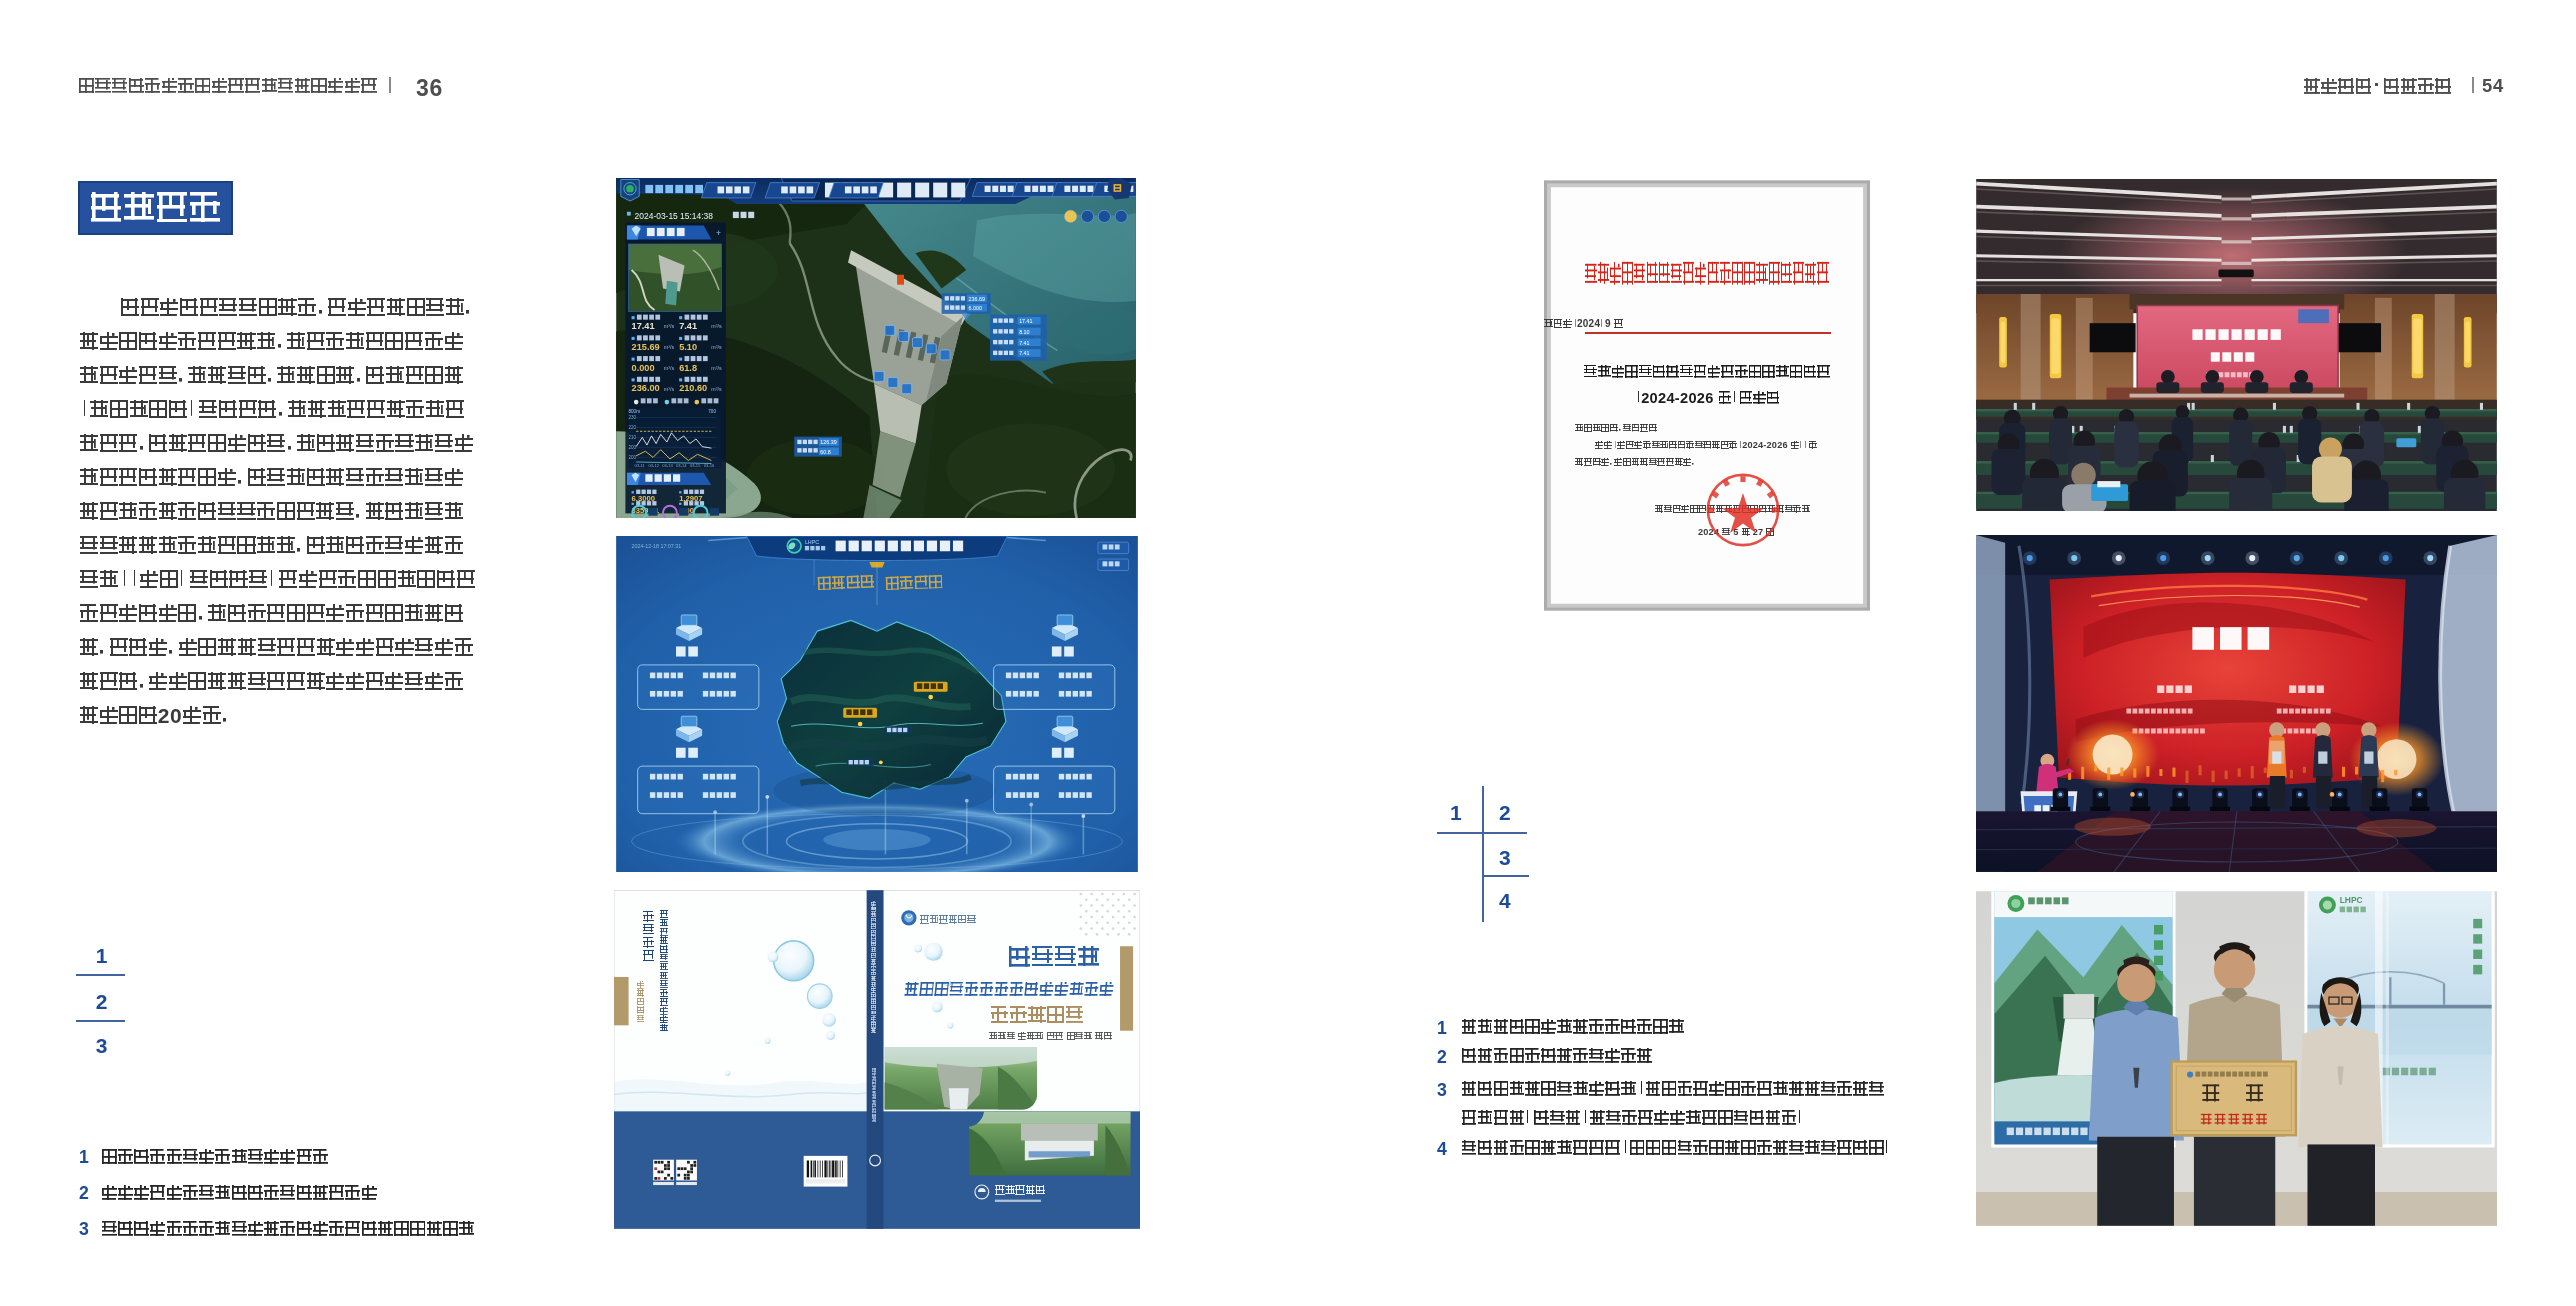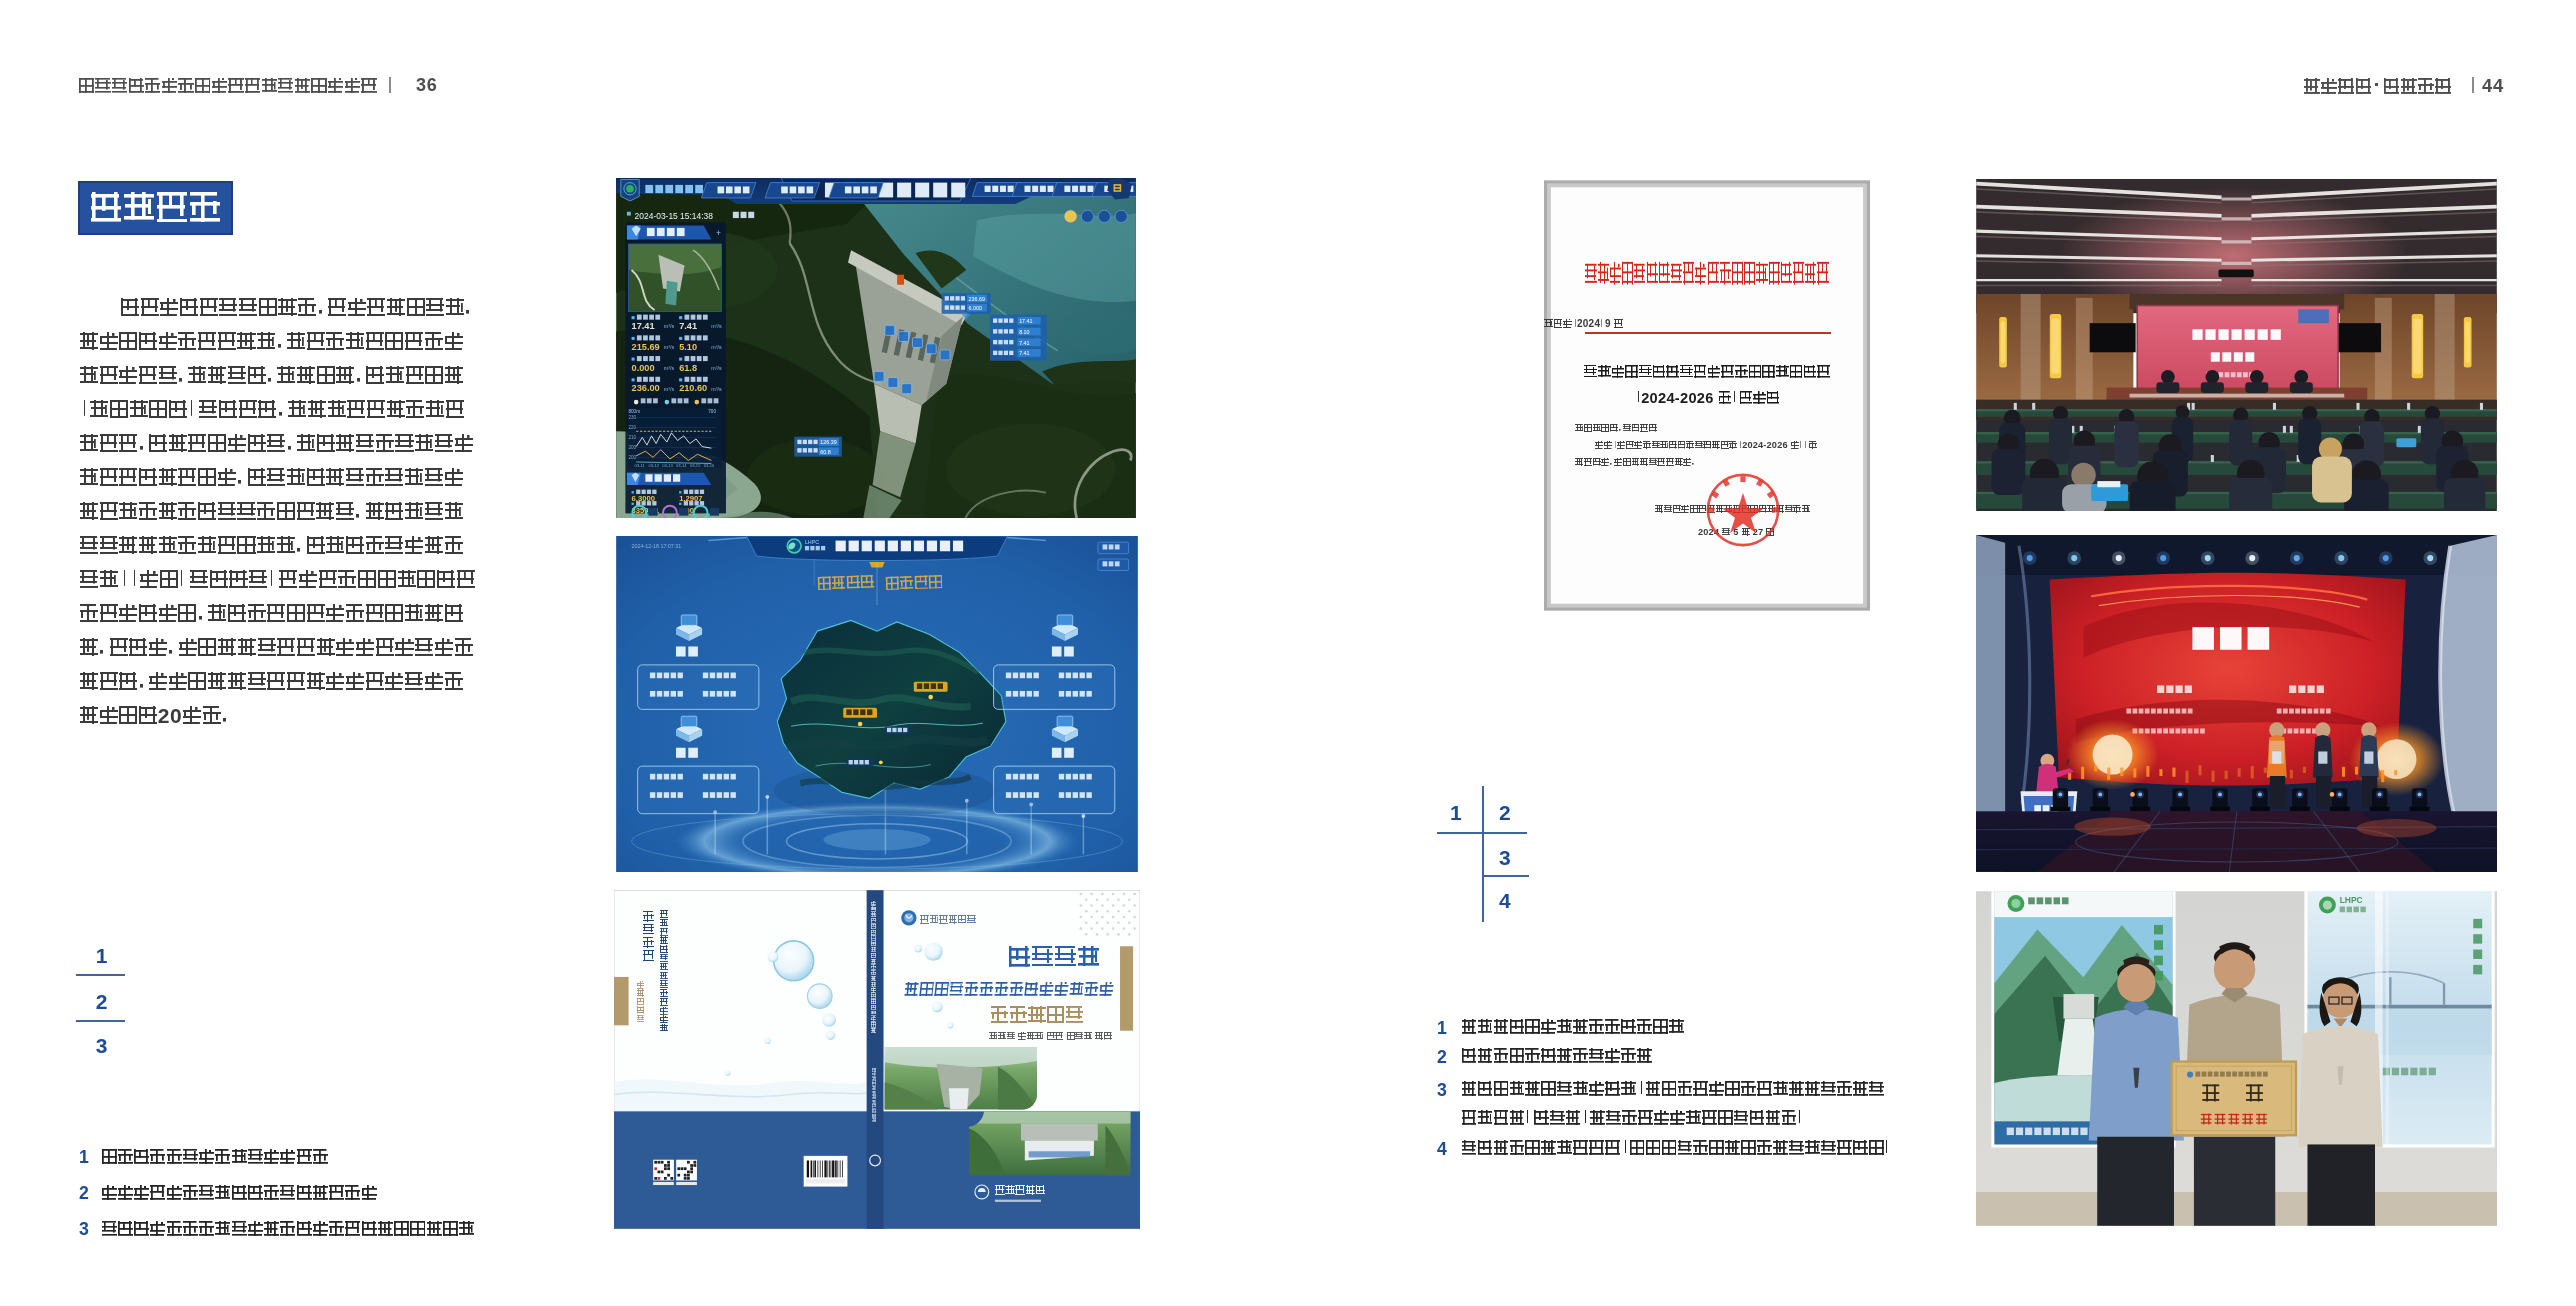--- a/index.html
+++ b/index.html
@@ -16,21 +16,21 @@
 .k5{background-image:linear-gradient(currentColor,currentColor),linear-gradient(currentColor,currentColor),linear-gradient(currentColor,currentColor),linear-gradient(currentColor,currentColor),linear-gradient(currentColor,currentColor),linear-gradient(currentColor,currentColor);background-position:0 8%,10% 46%,0 90%,26% 0,68% 12%,90% 50%;background-size:100% 12%,80% 12%,100% 12%,12% 92%,12% 88%,10% 50%}
 .k6{background-image:linear-gradient(currentColor,currentColor),linear-gradient(currentColor,currentColor),linear-gradient(currentColor,currentColor),linear-gradient(currentColor,currentColor),linear-gradient(currentColor,currentColor),linear-gradient(currentColor,currentColor);background-position:0 2%,0 34%,0 64%,0 96%,14% 2%,82% 34%;background-size:96% 11%,100% 11%,94% 11%,100% 11%,11% 64%,11% 64%}
 .k7{background-image:linear-gradient(currentColor,currentColor),linear-gradient(currentColor,currentColor),linear-gradient(currentColor,currentColor),linear-gradient(currentColor,currentColor),linear-gradient(currentColor,currentColor),linear-gradient(currentColor,currentColor);background-position:44% 0,0 40%,0 0,0 98%,86% 56%,8% 62%;background-size:12% 100%,100% 12%,90% 12%,100% 12%,12% 44%,12% 40%}
 .pl{width:.4em!important;background-image:linear-gradient(currentColor,currentColor);background-position:12% 78%;background-size:38% 20%}
 .pm{width:.5em!important;background-image:linear-gradient(currentColor,currentColor);background-position:30% 40%;background-size:36% 20%}
 .po{width:.42em!important;background-image:linear-gradient(currentColor,currentColor);background-position:60% 6%;background-size:15% 88%}
 .pc{width:.42em!important;background-image:linear-gradient(currentColor,currentColor);background-position:25% 6%;background-size:15% 88%}
 </style></head><body>
 <div class="abs zh" style="left:78px;top:76px;font-size:17.7px;color:#4e4e4e"><b class="k2"></b><b class="k6"></b><b class="k6"></b><b class="k4"></b><b class="k7"></b><b class="k3"></b><b class="k7"></b><b class="k2"></b><b class="k3"></b><b class="k0"></b><b class="k0"></b><b class="k5"></b><b class="k6"></b><b class="k1"></b><b class="k2"></b><b class="k3"></b><b class="k3"></b><b class="k0"></b></div>
 <div class="abs" style="left:389px;top:77px;width:2.3px;height:16px;background:#8a8a8a"></div>
-<div class="abs" style="left:416px;top:75px;font-size:18px;font-weight:bold;color:#4e4e4e;letter-spacing:0.8px">36</div>
+<div class="abs" style="left:416px;top:75px;font-size:23px;font-weight:bold;color:#4e4e4e;letter-spacing:0.8px">36</div>
 
 <div class="abs" style="left:78px;top:181px;width:155px;height:54px;background:#26519f;border:2.3px solid #1c3f7e;display:flex;align-items:center;justify-content:center">
     <span class="zh" style="font-size:35px;color:#fff"><b class="k4"></b><b class="k5"></b><b class="k0"></b><b class="k7"></b></span>
   </div>
 
 <div class="abs zh" style="left:79px;top:296px;width:404px;font-size:21px;color:#3b3b3b">
     <div style="height:34px;padding-left:41px"><b class="k4"></b><b class="k0"></b><b class="k3"></b><b class="k4"></b><b class="k0"></b><b class="k6"></b><b class="k6"></b><b class="k2"></b><b class="k1"></b><b class="k7"></b><b class="pl"></b><b class="k0"></b><b class="k3"></b><b class="k0"></b><b class="k1"></b><b class="k2"></b><b class="k6"></b><b class="k5"></b><b class="pl"></b></div>
     <div style="height:34px;padding-left:0px"><b class="k1"></b><b class="k3"></b><b class="k2"></b><b class="k4"></b><b class="k3"></b><b class="k7"></b><b class="k0"></b><b class="k0"></b><b class="k1"></b><b class="k5"></b><b class="pl"></b><b class="k5"></b><b class="k0"></b><b class="k7"></b><b class="k5"></b><b class="k0"></b><b class="k2"></b><b class="k0"></b><b class="k7"></b><b class="k3"></b></div>
     <div style="height:34px;padding-left:0px"><b class="k5"></b><b class="k0"></b><b class="k3"></b><b class="k0"></b><b class="k6"></b><b class="pl"></b><b class="k5"></b><b class="k1"></b><b class="k6"></b><b class="k4"></b><b class="pl"></b><b class="k5"></b><b class="k1"></b><b class="k2"></b><b class="k1"></b><b class="pl"></b><b class="k4"></b><b class="k5"></b><b class="k0"></b><b class="k2"></b><b class="k1"></b></div>
     <div style="height:34px;padding-left:0px"><b class="po"></b><b class="k5"></b><b class="k2"></b><b class="k5"></b><b class="k2"></b><b class="k4"></b><b class="pc"></b><b class="k6"></b><b class="k4"></b><b class="k0"></b><b class="k4"></b><b class="pl"></b><b class="k5"></b><b class="k1"></b><b class="k5"></b><b class="k0"></b><b class="k0"></b><b class="k1"></b><b class="k7"></b><b class="k5"></b><b class="k0"></b></div>
@@ -840,21 +840,21 @@
   </div>
 <div class="abs zh" style="left:1008px;top:944px;font-size:24.6px;color:#2b5fa8"><b class="k4"></b><b class="k6"></b><b class="k6"></b><b class="k5"></b></div>
 <div class="abs zh" style="left:904px;top:981px;font-size:16px;color:#2b5fa8;transform:skewX(-6deg)"><b class="k1"></b><b class="k2"></b><b class="k2"></b><b class="k6"></b><b class="k7"></b><b class="k7"></b><b class="k7"></b><b class="k7"></b><b class="k4"></b><b class="k3"></b><b class="k3"></b><b class="k5"></b><b class="k7"></b><b class="k3"></b></div>
 <div class="abs zh" style="left:990px;top:1004px;font-size:20px;color:#ab8d5f"><b class="k7"></b><b class="k7"></b><b class="k1"></b><b class="k2"></b><b class="k6"></b></div>
 <div class="abs zh" style="left:989px;top:1031px;font-size:9.2px;color:#555"><b class="k5"></b><b class="k5"></b><b class="k6"></b><i> </i><b class="k3"></b><b class="k1"></b><b class="k5"></b><i> </i><b class="k0"></b><b class="k0"></b><i> </i><b class="k2"></b><b class="k6"></b><b class="k5"></b><i> </i><b class="k1"></b><b class="k4"></b></div>
 <div class="abs zh" style="left:920px;top:914px;font-size:10px;color:#5f7f9f"><b class="k0"></b><b class="k5"></b><b class="k0"></b><b class="k1"></b><b class="k4"></b><b class="k6"></b></div>
 <div class="abs zh" style="left:995px;top:1184px;font-size:10.7px;color:#eef2f8"><b class="k0"></b><b class="k5"></b><b class="k0"></b><b class="k1"></b><b class="k4"></b></div>
 
 <div class="abs zh" style="left:2303px;top:76px;font-size:18.4px;color:#4e4e4e"><b class="k1"></b><b class="k3"></b><b class="k4"></b><b class="k4"></b><b class="pm"></b><b class="k4"></b><b class="k1"></b><b class="k7"></b><b class="k4"></b></div>
 <div class="abs" style="left:2472px;top:77px;width:2.3px;height:16px;background:#8a8a8a"></div>
-<div class="abs" style="left:2482px;top:75px;font-size:18.4px;font-weight:bold;color:#4e4e4e;letter-spacing:0.8px">44</div>
+<div class="abs" style="left:2482px;top:75px;font-size:18.4px;font-weight:bold;color:#4e4e4e;letter-spacing:0.8px">54</div>
 
 <svg class="abs" style="left:1544px;top:180px" width="326" height="431" viewBox="0 0 425 561">
     <rect x="0" y="0" width="425" height="561" fill="#ababab"></rect>
     <rect x="4" y="4" width="417" height="553" fill="#c9c9c9"></rect>
     <rect x="9" y="9" width="407" height="543" fill="#fdfdfd"></rect>
   </svg>
 <div class="abs zh" style="left:1544px;top:260px;width:326px;text-align:center;font-size:13px;color:#d8231a;transform:scaleY(1.9);transform-origin:50% 0"><b class="k6"></b><b class="k5"></b><b class="k3"></b><b class="k2"></b><b class="k6"></b><b class="k4"></b><b class="k4"></b><b class="k6"></b><b class="k0"></b><b class="k3"></b><b class="k0"></b><b class="k7"></b><b class="k2"></b><b class="k2"></b><b class="k5"></b><b class="k2"></b><b class="k4"></b><b class="k0"></b><b class="k1"></b><b class="k0"></b></div>
 <div class="abs zh" style="left:1544px;top:318px;width:326px;text-align:left;font-size:10px;color:#3a3a3a"><b class="k5"></b><b class="k0"></b><b class="k3"></b><b class="po"></b><i>2024</i><b class="pc"></b><i>9 </i><b class="k0"></b></div>
 <div class="abs" style="left:1585px;top:332px;width:246px;height:1.5px;background:#c43026"></div>
 <div class="abs zh" style="left:1544px;top:364px;width:326px;text-align:center;font-size:14.6px;color:#1c1c1c"><b class="k6"></b><b class="k5"></b><b class="k3"></b><b class="k2"></b><b class="k6"></b><b class="k4"></b><b class="k4"></b><b class="k6"></b><b class="k0"></b><b class="k3"></b><b class="k0"></b><b class="k7"></b><b class="k2"></b><b class="k2"></b><b class="k5"></b><b class="k2"></b><b class="k4"></b><b class="k0"></b></div>

